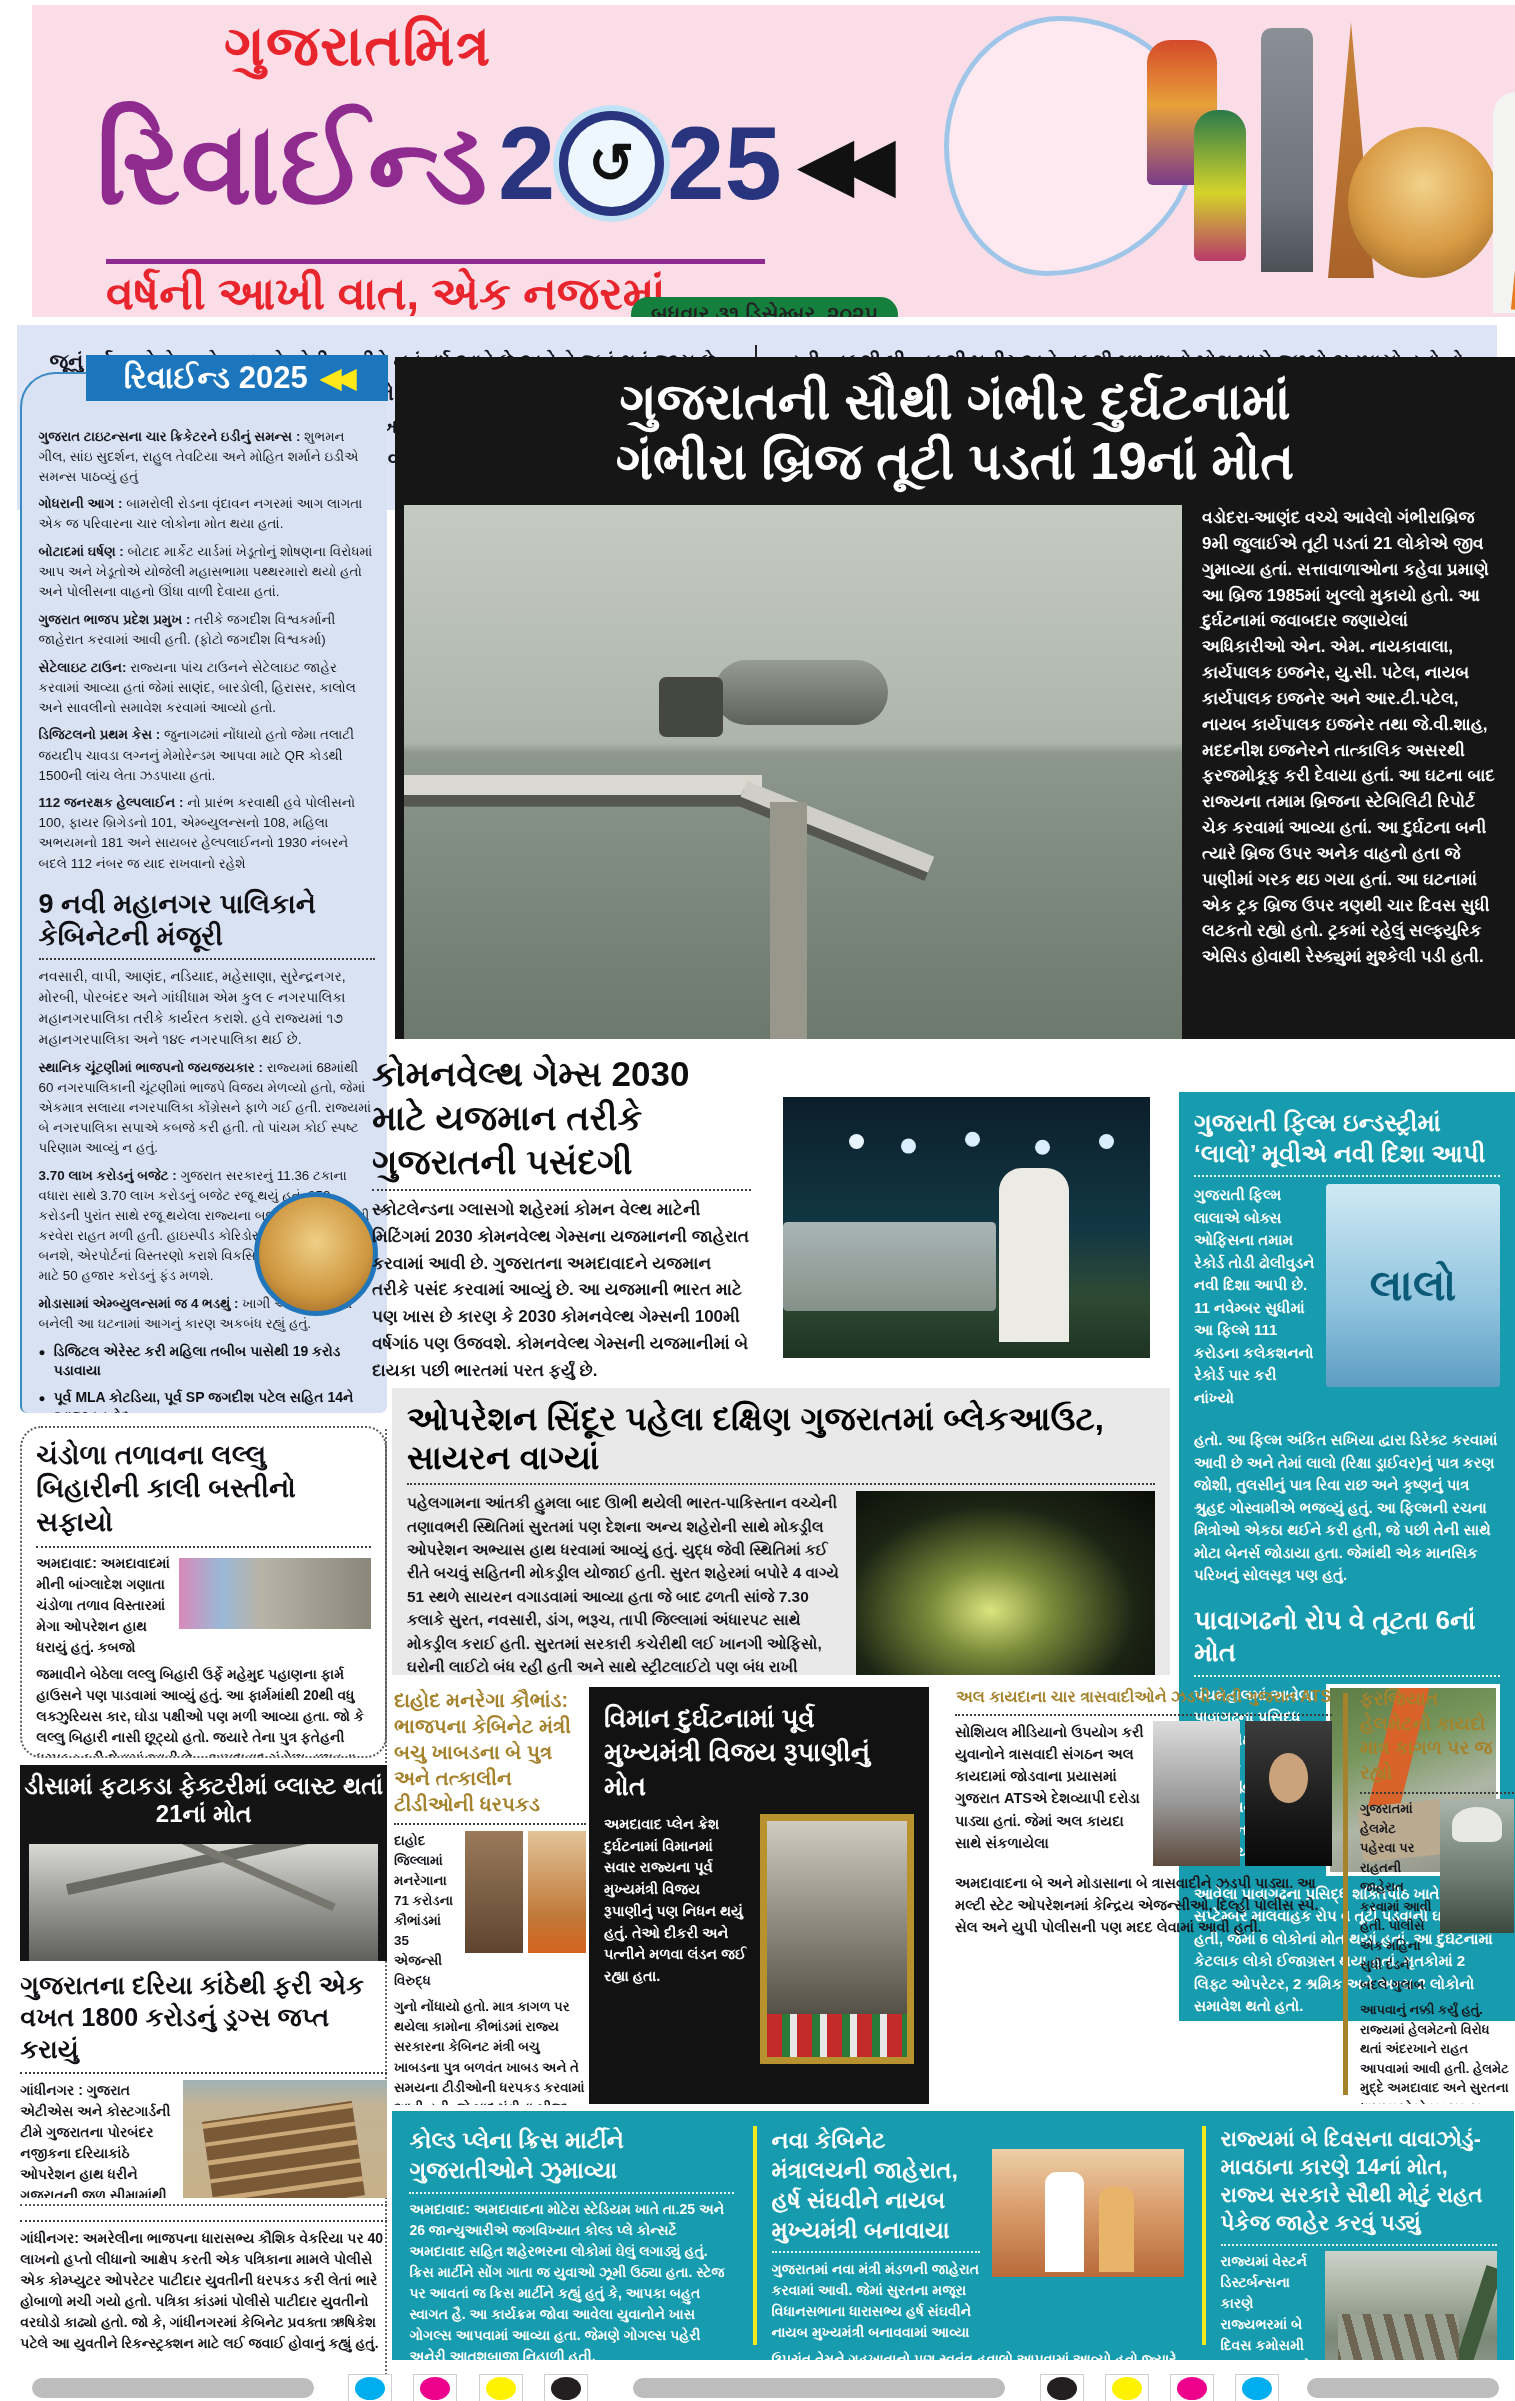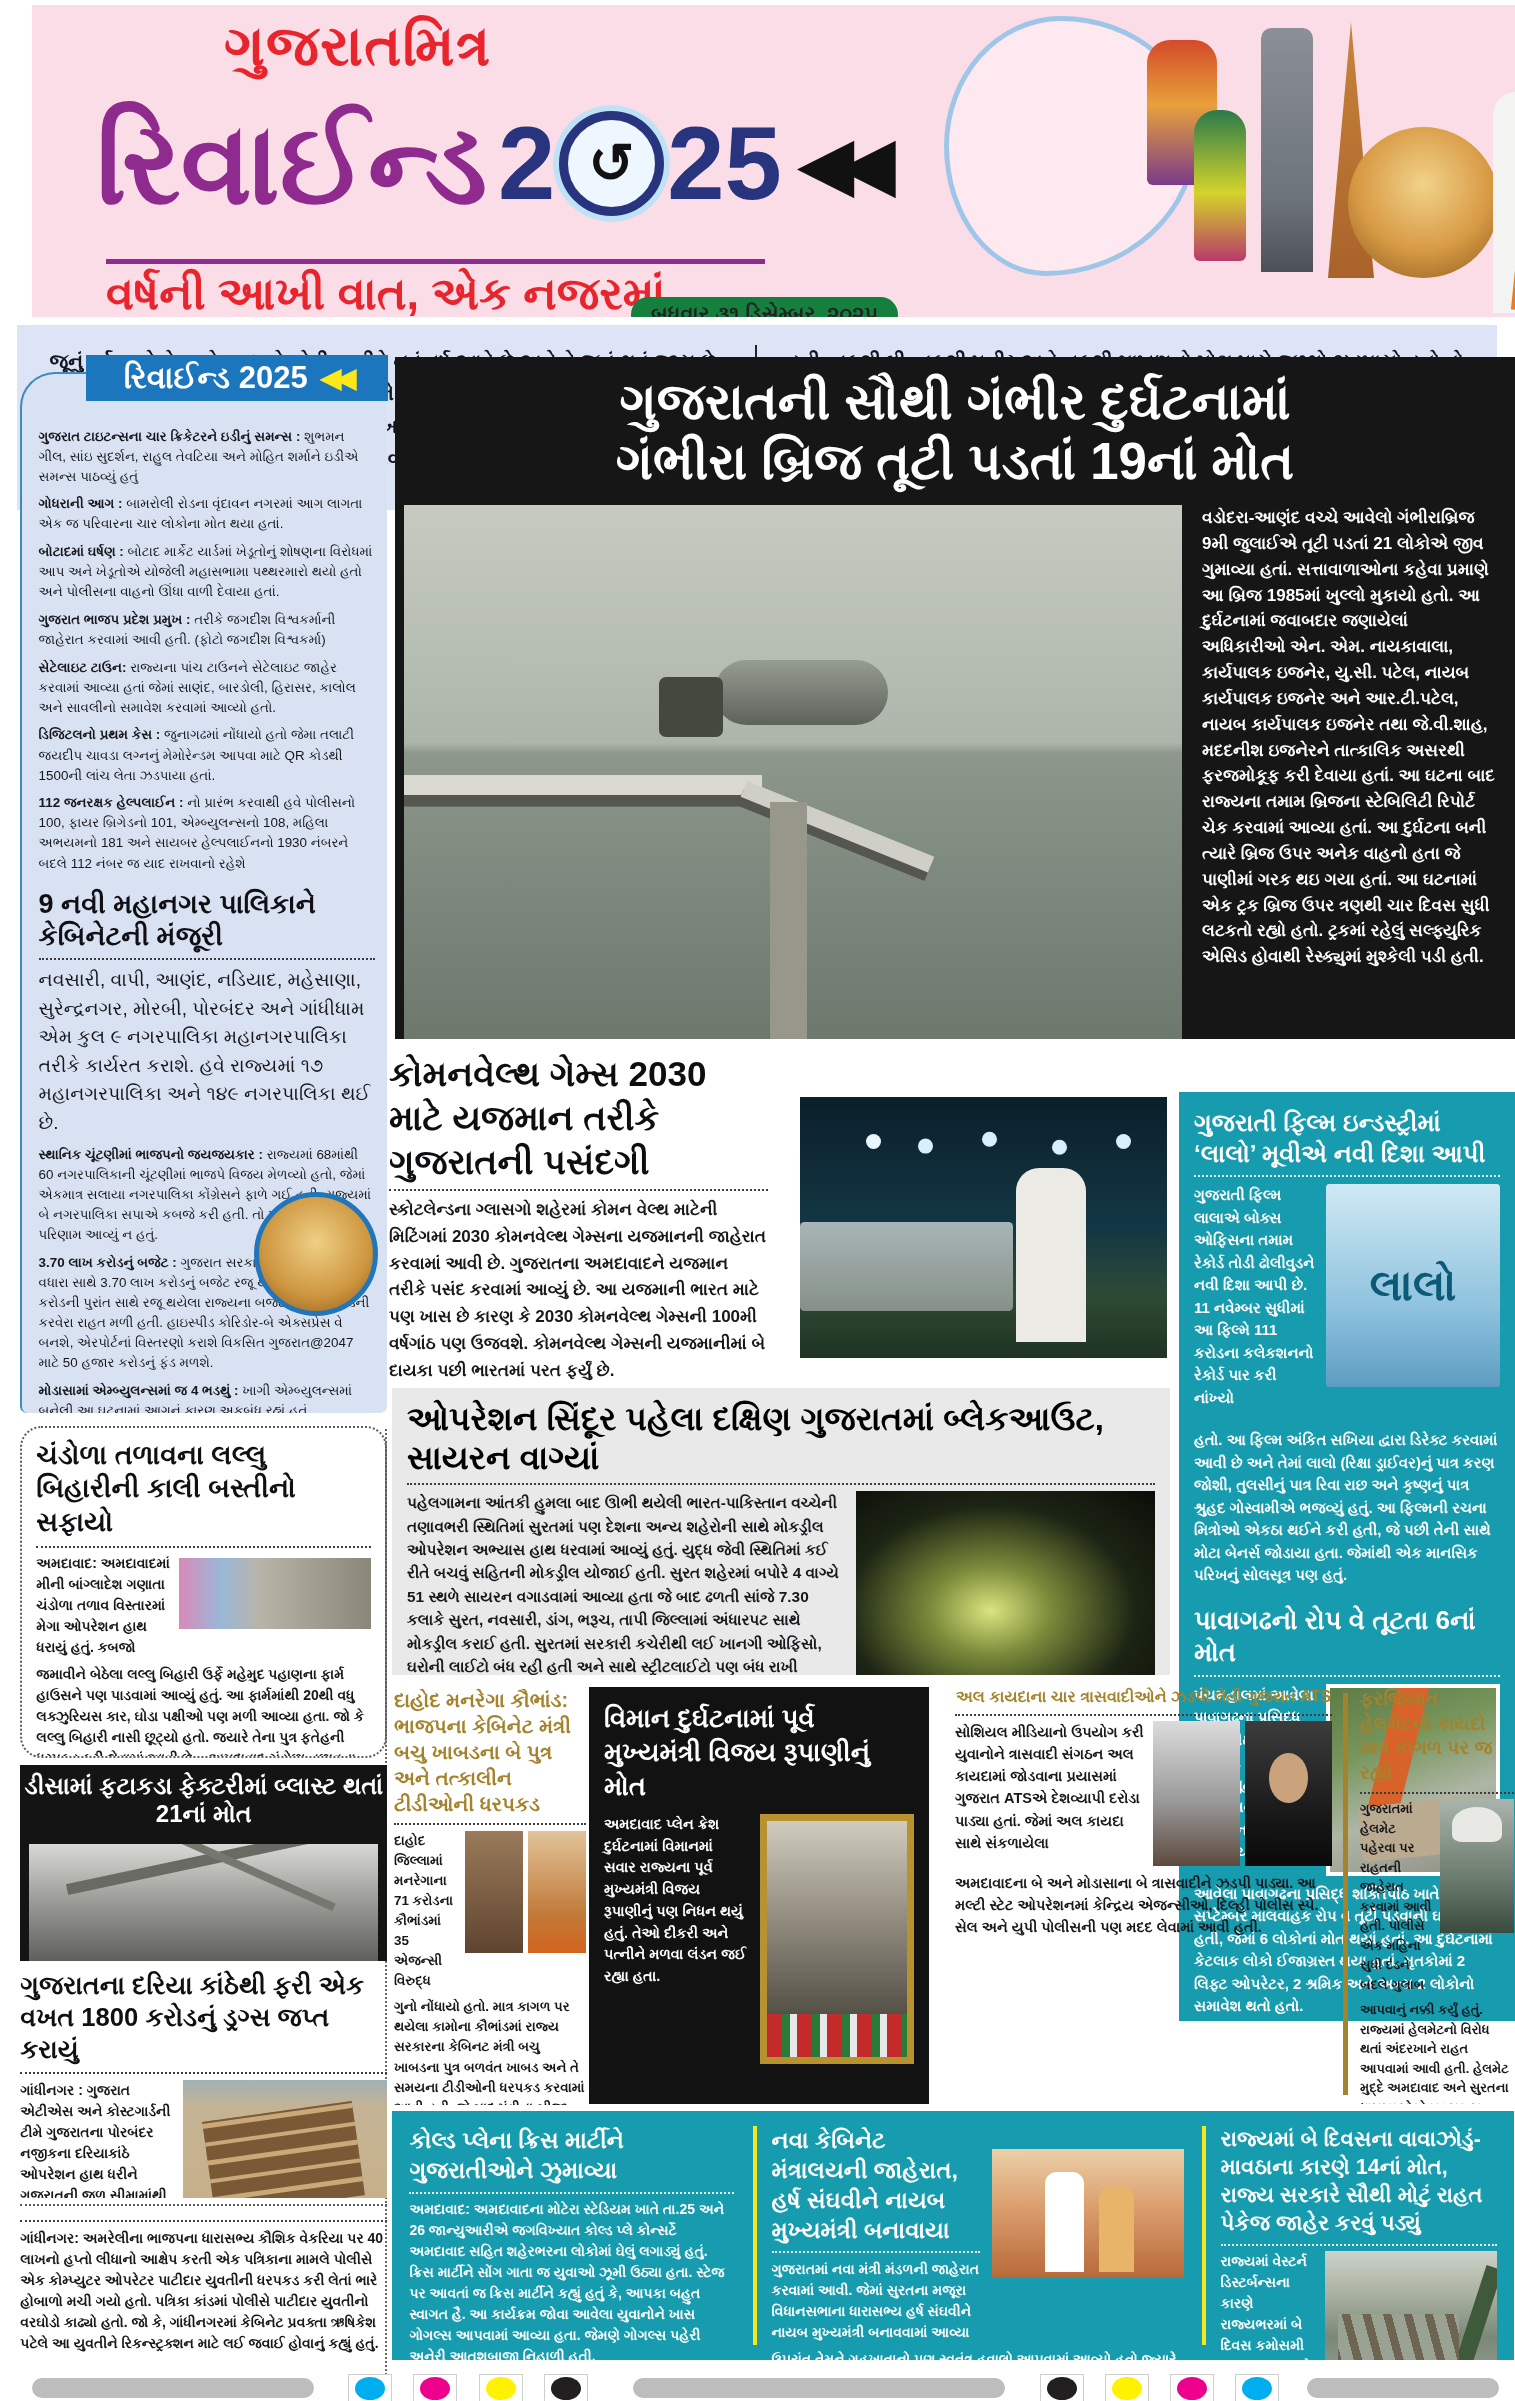--- a/index.html
+++ b/index.html
@@ -35,38 +35,38 @@
   .intro{left:17.4px;top:325px;width:1480px;height:185px;background:#dce4f5;display:flex;padding:20px 32px;box-sizing:border-box;}
   .intro .col{width:50%;font-size:20px;line-height:1.62;font-weight:600;color:#14141e;}
   .intro .col+.col{border-left:2.3px solid #222;padding-left:30px;margin-left:27px;}
   
   .sidebar{left:20.3px;top:372px;width:367px;height:1041px;background:#d9e2f3;border-left:2.9px solid #3b8ac4;border-top:2.9px solid #3b8ac4;border-radius:35px 9.3px 7px 7px;box-sizing:border-box;padding:45px 12.8px 10.5px 16.3px;overflow:hidden;}
   .side-tab{left:86px;top:355px;width:302px;height:46px;background:#1b76bd;color:#fff;display:flex;align-items:center;justify-content:center;gap:12.8px;font-size:31px;font-weight:800;z-index:5;}
   .side-tab .arrows{color:#ffe81a;font-size:27px;letter-spacing:-5.8px;}
   .brief{font-size:13.4px;line-height:1.5;margin:7.5px 0;color:#17171c;}
   .brief .lead{font-weight:800;}
   .side-subhead{font-size:27px;font-weight:800;color:#101014;line-height:1.2;margin-top:14px;}
-  .side-sub-body{font-size:19px;line-height:1.5;margin-top:1px;color:#17171c;}
+  .side-sub-body{font-size:14px;line-height:1.5;margin-top:1px;color:#17171c;}
   .bullet{display:flex;gap:8.1px;font-size:14px;font-weight:800;line-height:1.35;margin:8.1px 0;color:#0f1014;}
   .bullet .dot{font-size:11.6px;margin-top:2.3px;}
   .lion-circle{position:absolute;right:9.3px;top:818px;width:114px;height:114px;border-radius:50%;border:5.8px solid #2176bb;background:radial-gradient(circle at 50% 40%,#efcf85 0%,#ce963f 60%,#8a5a20 100%);}
   
   .lead-banner{left:395px;top:357px;width:1120px;height:682px;background:#161616;overflow:hidden;}
   .lead-headline{color:#fff;text-align:center;font-weight:800;font-size:51px;line-height:1.18;padding:15px 23px 0 23px;}
   .lead-flex{display:flex;margin-top:12.8px;}
   .bridge{width:778px;height:540px;margin-left:9.3px;background:linear-gradient(180deg,#c6cbc2 0%,#adb5aa 44%,#8d978c 46%,#7a867b 75%,#6d786d 100%);}
   .b-deck{position:absolute;left:0;top:50%;width:46%;height:20px;background:#d9d9d1;box-shadow:0 11.6px 0 #55564f;}
   .b-broken{position:absolute;left:44%;top:51%;width:26%;height:17.4px;background:#cfcfc7;transform:rotate(22deg);transform-origin:left top;box-shadow:0 9.3px 0 #55564f;}
   .b-pier{position:absolute;left:47%;top:55%;width:37px;height:45%;background:#97978c;}
   .b-truck{position:absolute;left:30%;top:27%;width:250px;height:105px;}
   .b-tank{position:absolute;right:0;top:9.3px;width:174px;height:65px;background:linear-gradient(180deg,#979c93,#5d625a);border-radius:33px;}
   .b-cab{position:absolute;left:21px;top:25.6px;width:64px;height:60px;background:#45483f;border-radius:7px;}
   .lead-body{width:293px;color:#fff;font-size:17px;font-weight:700;line-height:1.52;padding:0 20px;}
   
-  .cw{left:389px;top:1052px;width:778px;height:314px;display:flex;gap:32px;}
+  .cw{left:372px;top:1052px;width:778px;height:314px;display:flex;gap:32px;}
   .cw-left{width:388px;}
   .cw-title{font-size:35px;font-weight:800;color:#0e0e10;line-height:1.25;}
   .cw-body{font-size:17px;line-height:1.58;font-weight:600;color:#17171c;margin-top:4.6px;}
   .cw-photo{width:376px;height:261px;margin-top:45px;background:linear-gradient(180deg,#0b1f2a 0%,#123744 50%,#2e4a35 76%,#1f3322 100%);}
   .cw-photo .glow1{position:absolute;left:18%;top:14%;width:15px;height:15px;border-radius:50%;background:#eaf6ff;box-shadow:52px 4.6px 0 #d9eeff,116px -2.3px 0 #d9eeff,186px 5.8px 0 #d9eeff,250px 0 0 #d9eeff,302px 8.1px 0 #d9eeff;}
   .cw-photo .crowd{position:absolute;left:0;bottom:18%;width:58%;height:34%;background:linear-gradient(180deg,#cfd4d2 0%,#9aa29e 100%);opacity:.8;border-radius:4.6px;}
   .cw-photo .cm{position:absolute;right:22%;bottom:6%;width:70px;height:174px;background:#eceae4;border-radius:23px 23px 0 0;}
   
   .tealcol{left:1179px;top:1092px;width:336px;height:929px;background:#169cae;color:#fff;box-sizing:border-box;padding:16.3px 15px;overflow:hidden;}
   .t-title{font-size:24.4px;font-weight:800;line-height:1.25;}

